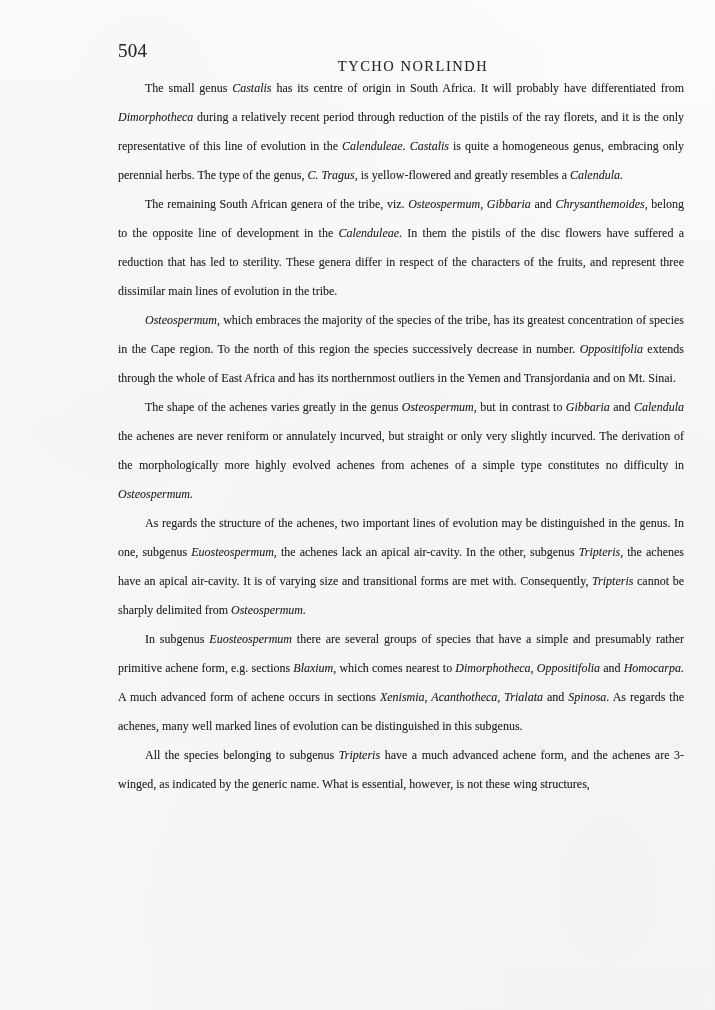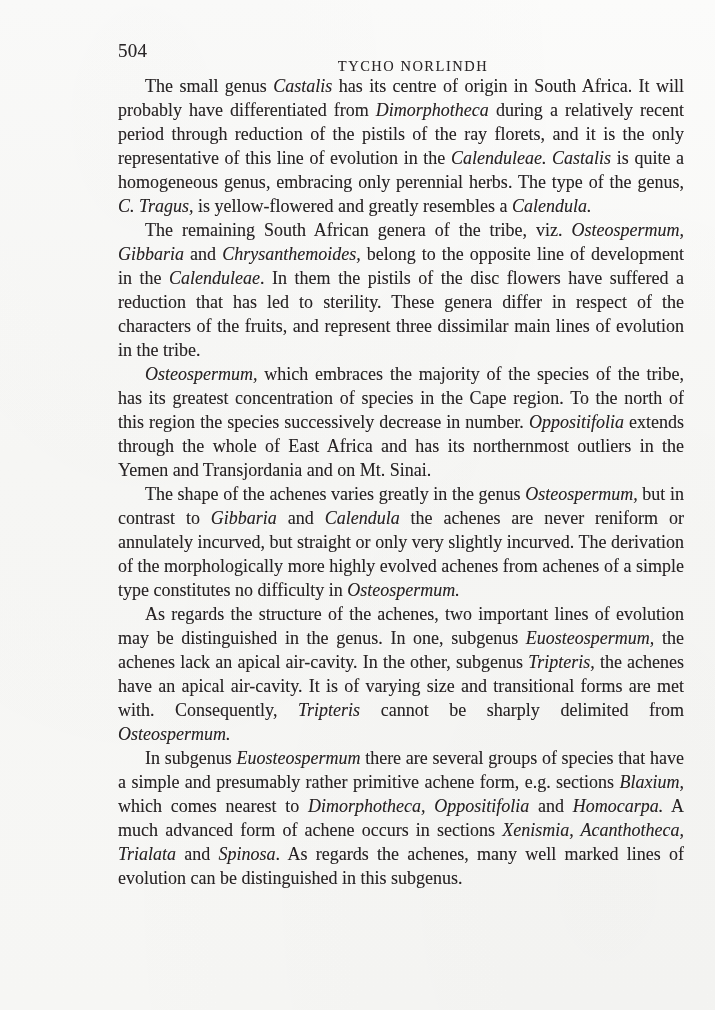--- a/index.html
+++ b/index.html
@@ -66,22 +66,22 @@
 
   .textblock {
     position: absolute;
     left: 118px;
     top: 74px;
     width: 566px;
   }
 
   p.para {
     margin: 0;
-    font-size: 18px;
-    line-height: 24px;
+    font-size: 12px;
+    line-height: 29px;
     text-align: justify;
     text-align-last: left;
     text-indent: 27px;
     color: #272324;
     -webkit-font-smoothing: antialiased;
   }
 
   em {
     font-style: italic;
   }
@@ -103,15 +103,16 @@
     <span class="head-title">TYCHO NORLINDH</span>
   </div>
 
   <div class="textblock">
     <p class="para">The small genus <em>Castalis</em> has its centre of origin in South Africa. It will probably have differentiated from <em>Dimorphotheca</em> during a relatively recent period through reduction of the pistils of the ray florets, and it is the only representative of this line of evolution in the <em>Calenduleae.</em> <em>Castalis</em> is quite a homogeneous genus, embracing only perennial herbs. The type of the genus, <em>C. Tragus,</em> is yellow-flowered and greatly resembles a <em>Calendula.</em></p>
     <p class="para">The remaining South African genera of the tribe, viz. <em>Osteospermum, Gibbaria</em> and <em>Chrysanthemoides,</em> belong to the opposite line of development in the <em>Calenduleae</em>. In them the pistils of the disc flowers have suffered a reduction that has led to sterility. These genera differ in respect of the characters of the fruits, and represent three dissimilar main lines of evolution in the tribe.</p>
     <p class="para"><em>Osteospermum,</em> which embraces the majority of the species of the tribe, has its greatest concentration of species in the Cape region. To the north of this region the species successively decrease in number. <em>Oppositifolia</em> extends through the whole of East Africa and has its northernmost outliers in the Yemen and Transjordania and on Mt. Sinai.</p>
     <p class="para">The shape of the achenes varies greatly in the genus <em>Osteospermum,</em> but in contrast to <em>Gibbaria</em> and <em>Calendula</em> the achenes are never reniform or annulately incurved, but straight or only very slightly incurved. The derivation of the morphologically more highly evolved achenes from achenes of a simple type constitutes no difficulty in <em>Osteospermum.</em></p>
     <p class="para">As regards the structure of the achenes, two important lines of evolution may be distinguished in the genus. In one, subgenus <em>Euosteospermum,</em> the achenes lack an apical air-cavity. In the other, subgenus <em>Tripteris,</em> the achenes have an apical air-cavity. It is of varying size and transitional forms are met with. Consequently, <em>Tripteris</em> cannot be sharply delimited from <em>Osteospermum.</em></p>
     <p class="para">In subgenus <em>Euosteospermum</em> there are several groups of species that have a simple and presumably rather primitive achene form, e.g. sections <em>Blaxium,</em> which comes nearest to <em>Dimorphotheca, Oppositifolia</em> and <em>Homocarpa.</em> A much advanced form of achene occurs in sections <em>Xenismia, Acanthotheca, Trialata</em> and <em>Spinosa</em>. As regards the achenes, many well marked lines of evolution can be distinguished in this subgenus.</p>
+    <p class="para">All the species belonging to subgenus <em>Tripteris</em> have a much advanced achene form, and the achenes are 3-winged, as indicated by the generic name. What is essential, however, is not these wing structures,</p>
   </div>
 
 </div>
 
 </body></html>

